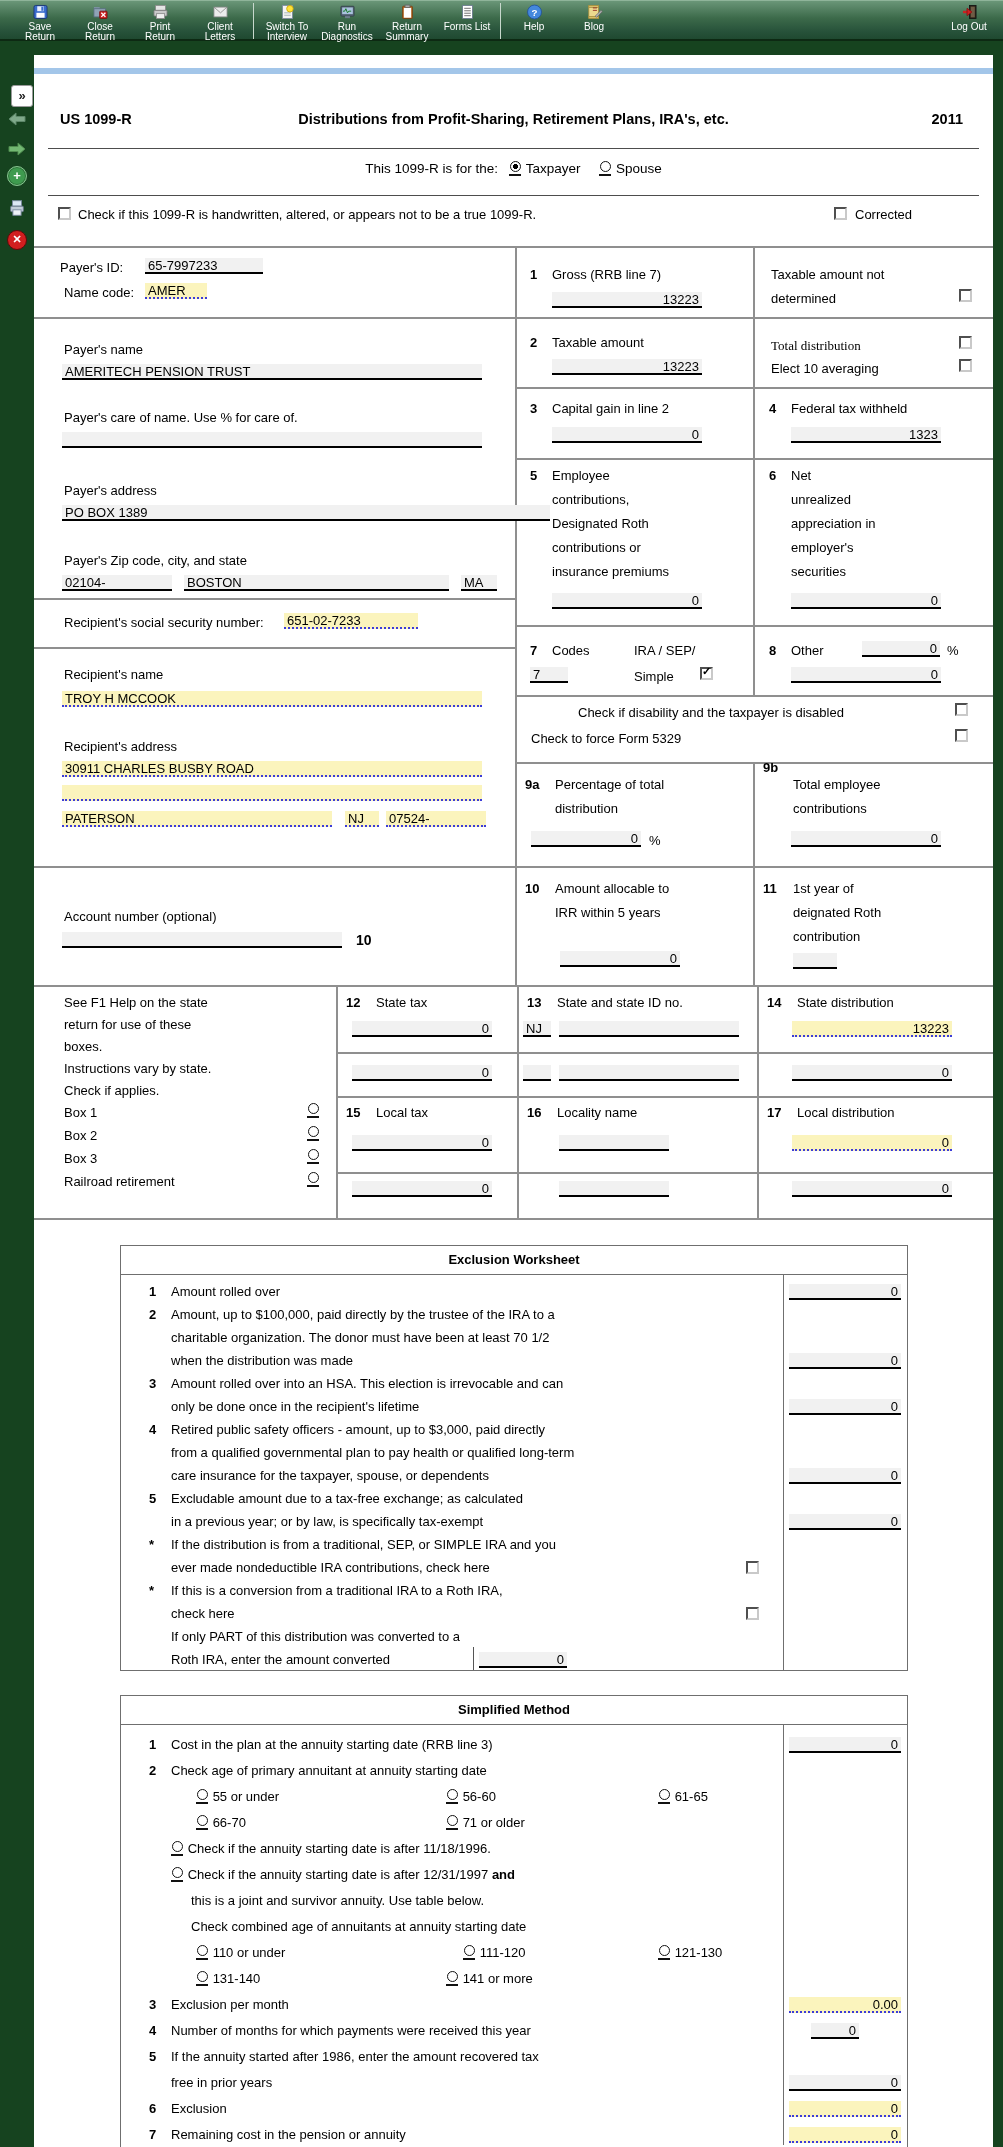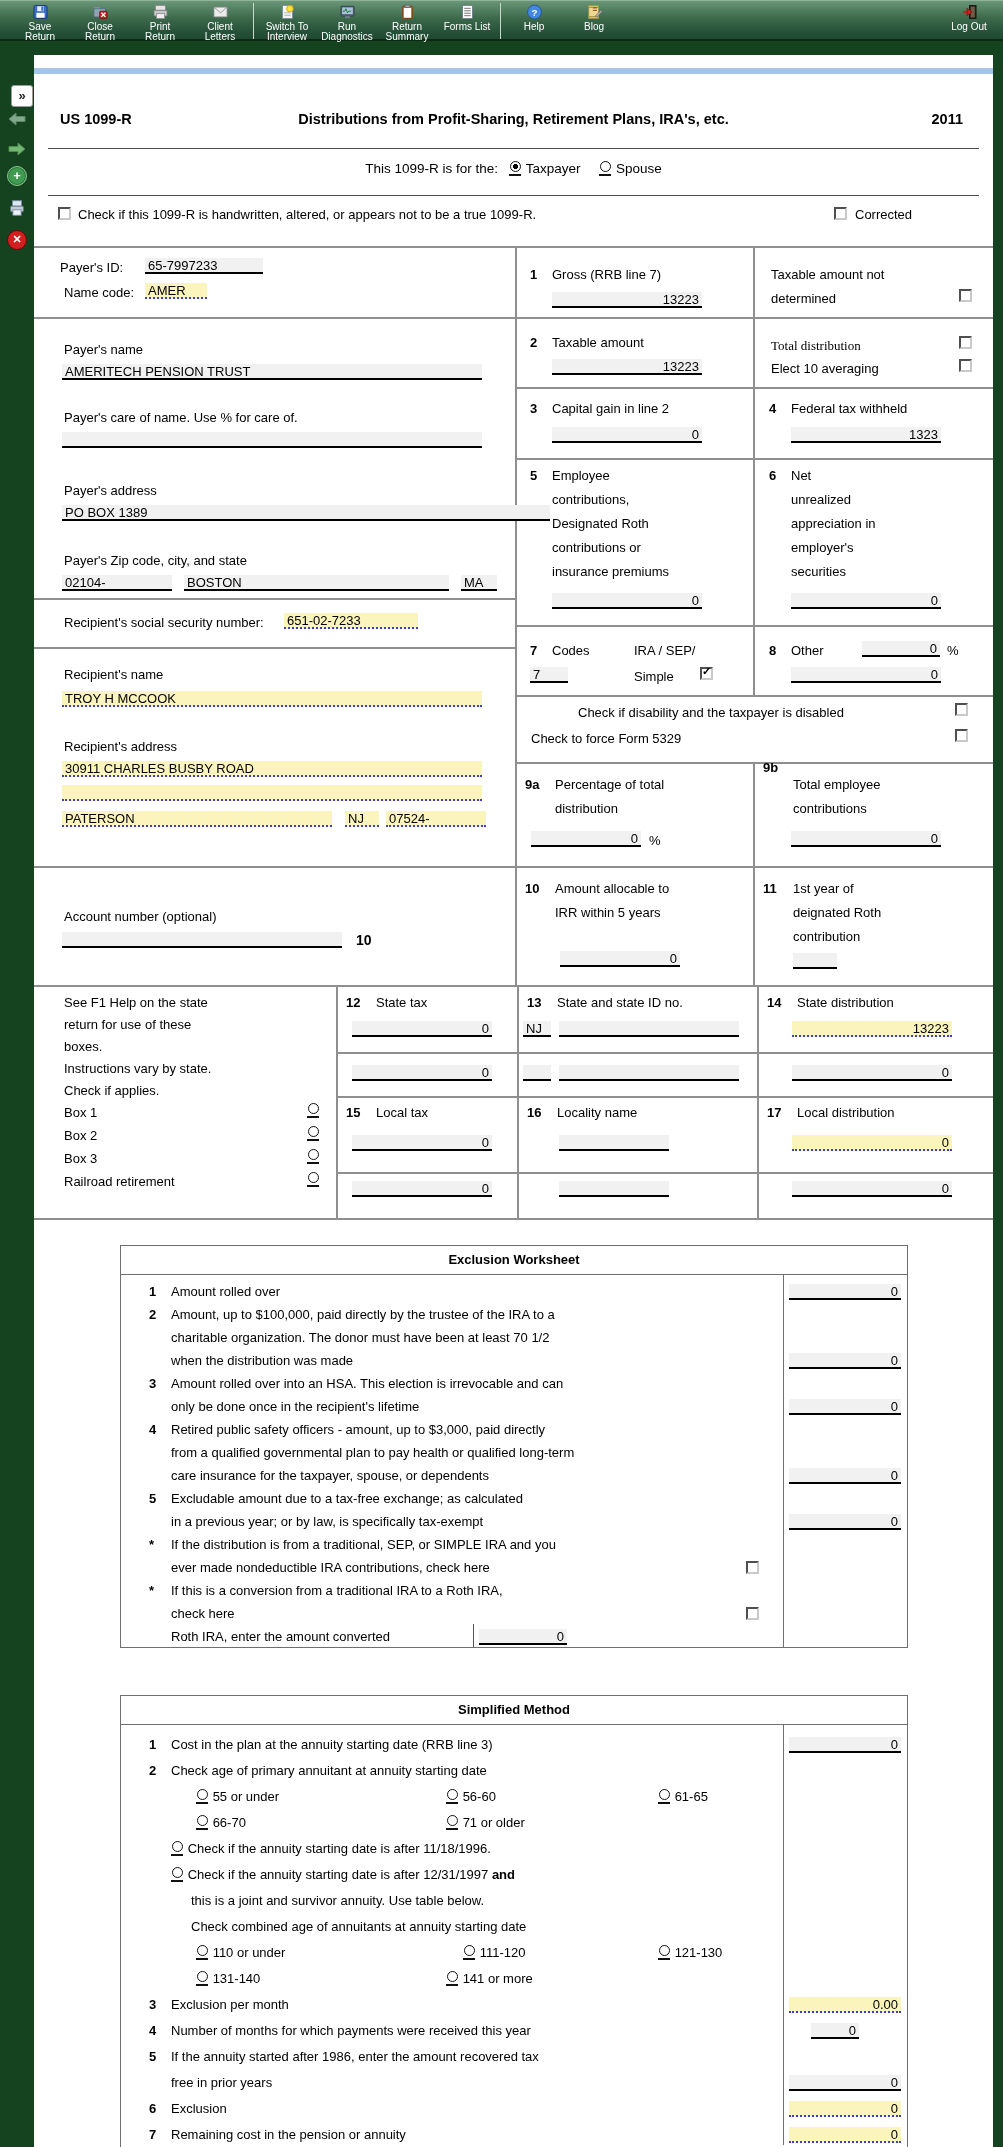--- a/index.html
+++ b/index.html
@@ -459,20 +459,23 @@
         </div>
         <div class="wrow">
           <span class="wn">*</span>
           <span class="wt">If this is a conversion from a traditional IRA to a Roth IRA,</span>
         </div>
         <div class="wrow">
           <span class="wt">check here</span>
           <span class="cbx wcb"></span>
         </div>
         <div class="wrow">
+          <span class="wt">If only PART of this distribution was converted to a</span>
+        </div>
+        <div class="wrow">
           <span class="wt">Roth IRA,  enter the amount converted</span>
           <span style="position:absolute;left:352px;top:0;height:23px;width:1px;background:#555;"></span>
           <span class="fg tr" style="position:absolute;left:358px;bottom:2px;width:88px;height:16px;line-height:16px;box-sizing:border-box;padding:0 3px;">0</span>
         </div>
       </div>
     </div>
 
     <div class="wbox" style="top:1640px;height:452px;border-bottom:none;">
       <div class="wtitle">Simplified Method</div>
       <div class="wbody">

